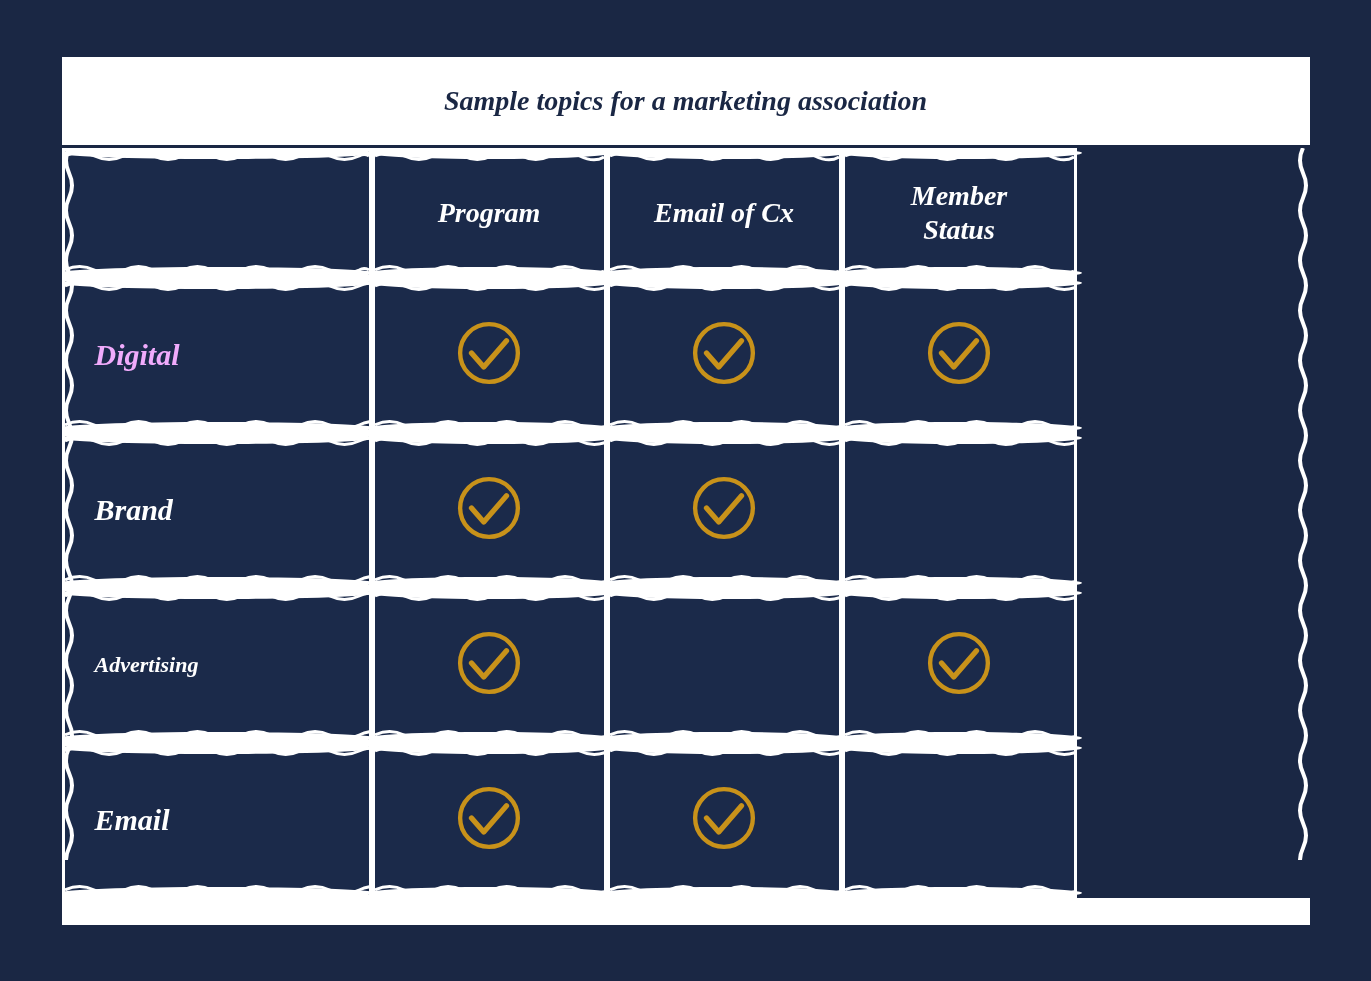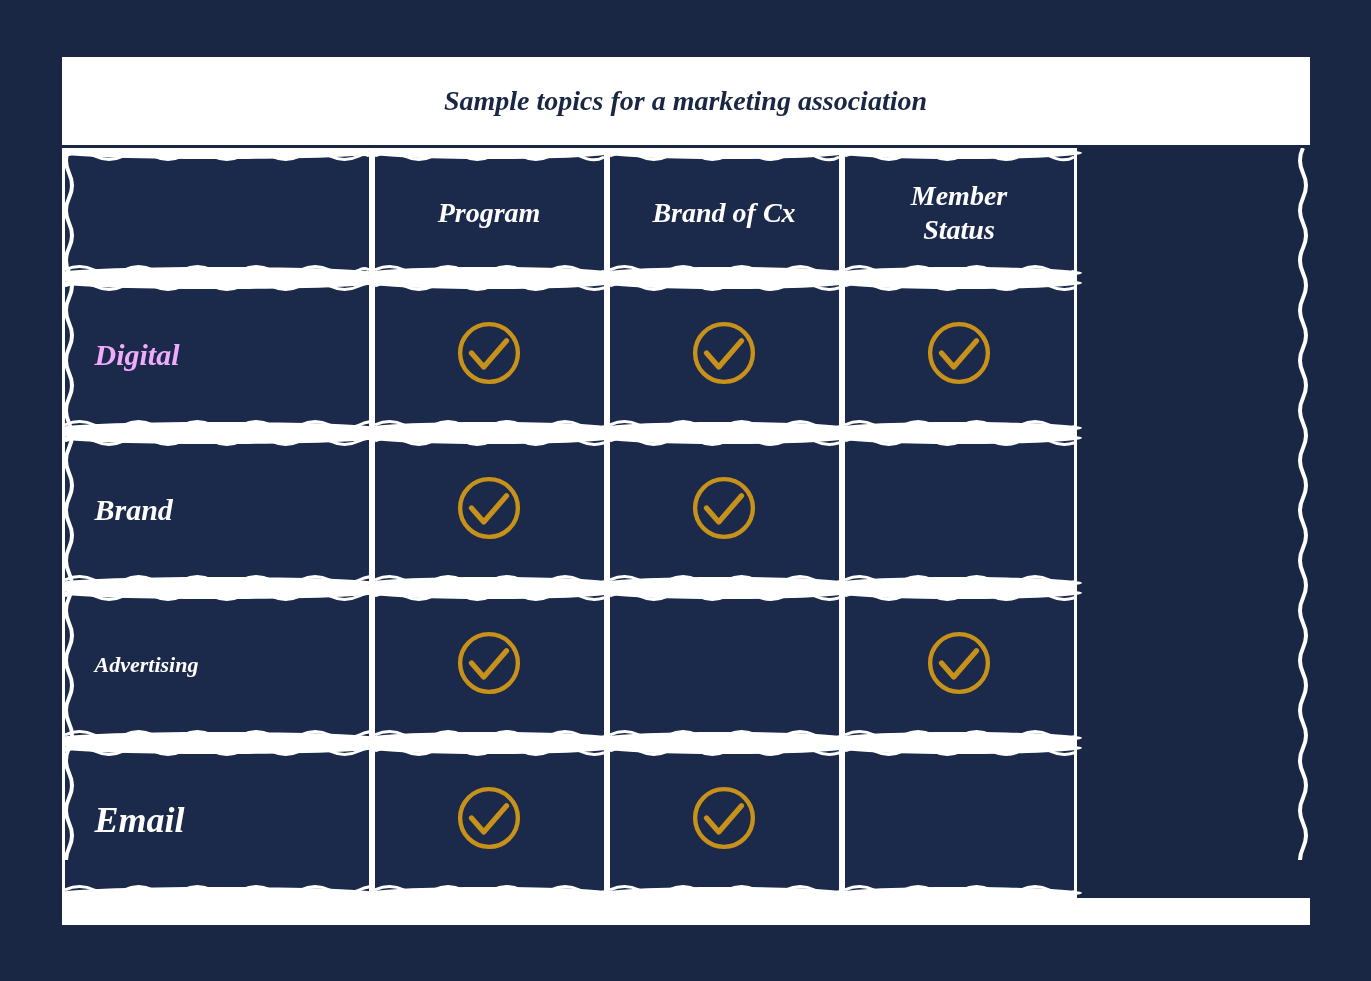--- a/index.html
+++ b/index.html
@@ -172,21 +172,21 @@
           <span class="header-text">Program</span>
           <svg style="position:absolute;top:-2px;left:0;right:0;width:100%;height:14px;z-index:5;" viewBox="0 0 235 14" preserveAspectRatio="none">
             <path d="M0,7 Q15,0 30,7 Q45,14 60,7 Q75,0 90,7 Q105,14 120,7 Q135,0 150,7 Q165,14 180,7 Q195,0 210,7 Q225,14 235,8" stroke="white" stroke-width="3" fill="none"></path>
           </svg>
           <svg style="position:absolute;bottom:-2px;left:0;right:0;width:100%;height:14px;z-index:5;" viewBox="0 0 235 14" preserveAspectRatio="none">
             <path d="M0,7 Q15,0 30,7 Q45,14 60,7 Q75,0 90,7 Q105,14 120,7 Q135,0 150,7 Q165,14 180,7 Q195,0 210,7 Q225,14 235,8" stroke="white" stroke-width="3" fill="none"></path>
           </svg>
         </div>
 
         <div class="cell header-cell" style="position:relative; overflow:visible; min-height:130px;">
-          <span class="header-text">Brand of Cx</span>
+          <span class="header-text">Email of Cx</span>
           <svg style="position:absolute;top:-2px;left:0;right:0;width:100%;height:14px;z-index:5;" viewBox="0 0 235 14" preserveAspectRatio="none">
             <path d="M0,7 Q15,0 30,7 Q45,14 60,7 Q75,0 90,7 Q105,14 120,7 Q135,0 150,7 Q165,14 180,7 Q195,0 210,7 Q225,14 235,8" stroke="white" stroke-width="3" fill="none"></path>
           </svg>
           <svg style="position:absolute;bottom:-2px;left:0;right:0;width:100%;height:14px;z-index:5;" viewBox="0 0 235 14" preserveAspectRatio="none">
             <path d="M0,7 Q15,0 30,7 Q45,14 60,7 Q75,0 90,7 Q105,14 120,7 Q135,0 150,7 Q165,14 180,7 Q195,0 210,7 Q225,14 235,8" stroke="white" stroke-width="3" fill="none"></path>
           </svg>
         </div>
 
         <div class="cell header-cell" style="position:relative; overflow:visible; min-height:130px;">
           <span class="header-text">Member<br>Status</span>
@@ -334,21 +334,21 @@
             </div>
           </div>
           <div class="grid-row data-row" style="display: grid; grid-template-columns: 310px 235px 235px 235px; flex: 1 1 0%;">
             <div class="cell label-cell" style="position: relative; overflow: visible; min-height: 150px;">
               <svg style="position:absolute;top:-2px;left:0;right:0;width:100%;height:14px;z-index:5;" viewBox="0 0 310 14" preserveAspectRatio="none">
                 <path d="M0,7 Q15,0 30,7 Q45,14 60,7 Q75,0 90,7 Q105,14 120,7 Q135,0 150,7 Q165,14 180,7 Q195,0 210,7 Q225,14 240,7 Q255,0 270,7 Q285,14 300,7 Q315,0 330,7" stroke="white" stroke-width="3" fill="none"></path>
               </svg>
               <svg style="position:absolute;bottom:-2px;left:0;right:0;width:100%;height:14px;z-index:5;" viewBox="0 0 310 14" preserveAspectRatio="none">
                 <path d="M0,7 Q15,0 30,7 Q45,14 60,7 Q75,0 90,7 Q105,14 120,7 Q135,0 150,7 Q165,14 180,7 Q195,0 210,7 Q225,14 240,7 Q255,0 270,7 Q285,14 300,7 Q315,0 330,7" stroke="white" stroke-width="3" fill="none"></path>
               </svg>
-              <span class="label-text" style="font-size: 36px; font-weight: 900; color: white; font-family: Georgia, serif; font-style: italic; z-index: 1; position: relative;">Email</span>
+              <span class="label-text" style="font-size: 30px; font-weight: 900; color: white; font-family: Georgia, serif; font-style: italic; z-index: 1; position: relative;">Email</span>
             </div>
             <div class="cell" style="position: relative; overflow: visible; min-height: 150px;">
               <svg style="position:absolute;top:-2px;left:0;right:0;width:100%;height:14px;z-index:5;" viewBox="0 0 235 14" preserveAspectRatio="none">
                 <path d="M0,7 Q15,0 30,7 Q45,14 60,7 Q75,0 90,7 Q105,14 120,7 Q135,0 150,7 Q165,14 180,7 Q195,0 210,7 Q225,14 240,7" stroke="white" stroke-width="3" fill="none"></path>
               </svg>
               <svg style="position:absolute;bottom:-2px;left:0;right:0;width:100%;height:14px;z-index:5;" viewBox="0 0 235 14" preserveAspectRatio="none">
                 <path d="M0,7 Q15,0 30,7 Q45,14 60,7 Q75,0 90,7 Q105,14 120,7 Q135,0 150,7 Q165,14 180,7 Q195,0 210,7 Q225,14 240,7" stroke="white" stroke-width="3" fill="none"></path>
               </svg>
               <div class="check-icon" style="z-index: 1; position: relative;"><svg class="check-svg" viewBox="0 0 80 80" xmlns="http://www.w3.org/2000/svg">
     <circle cx="40" cy="40" r="33" fill="none" stroke="#c8921a" stroke-width="5"></circle>

